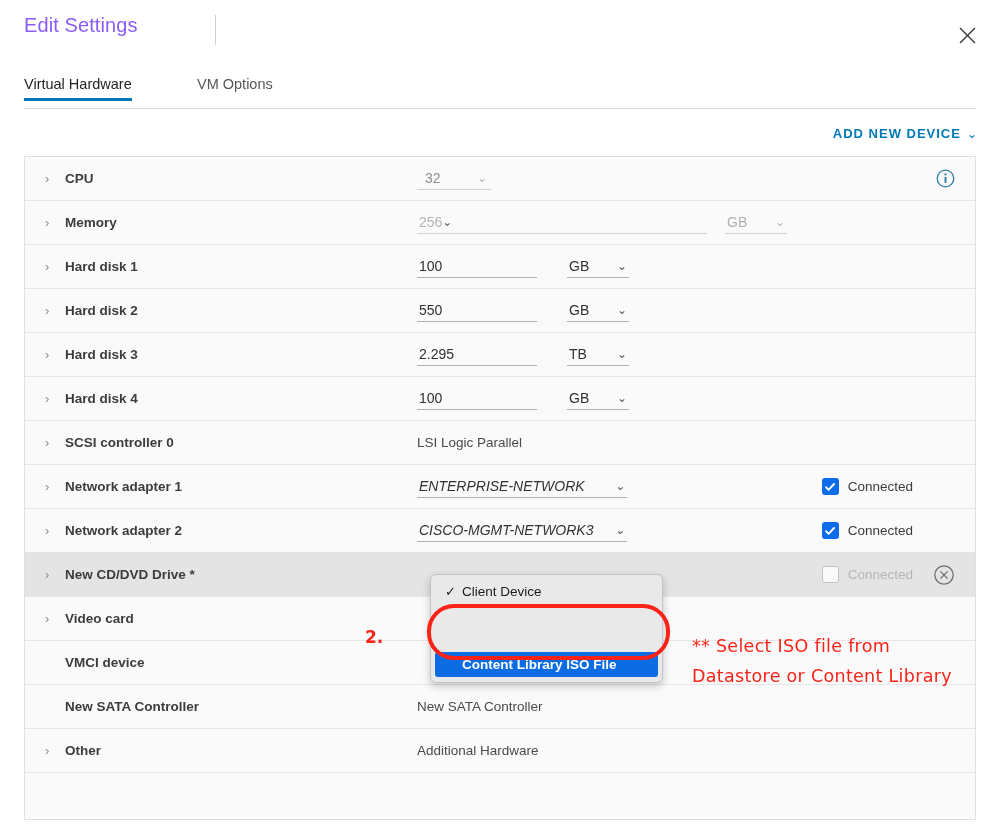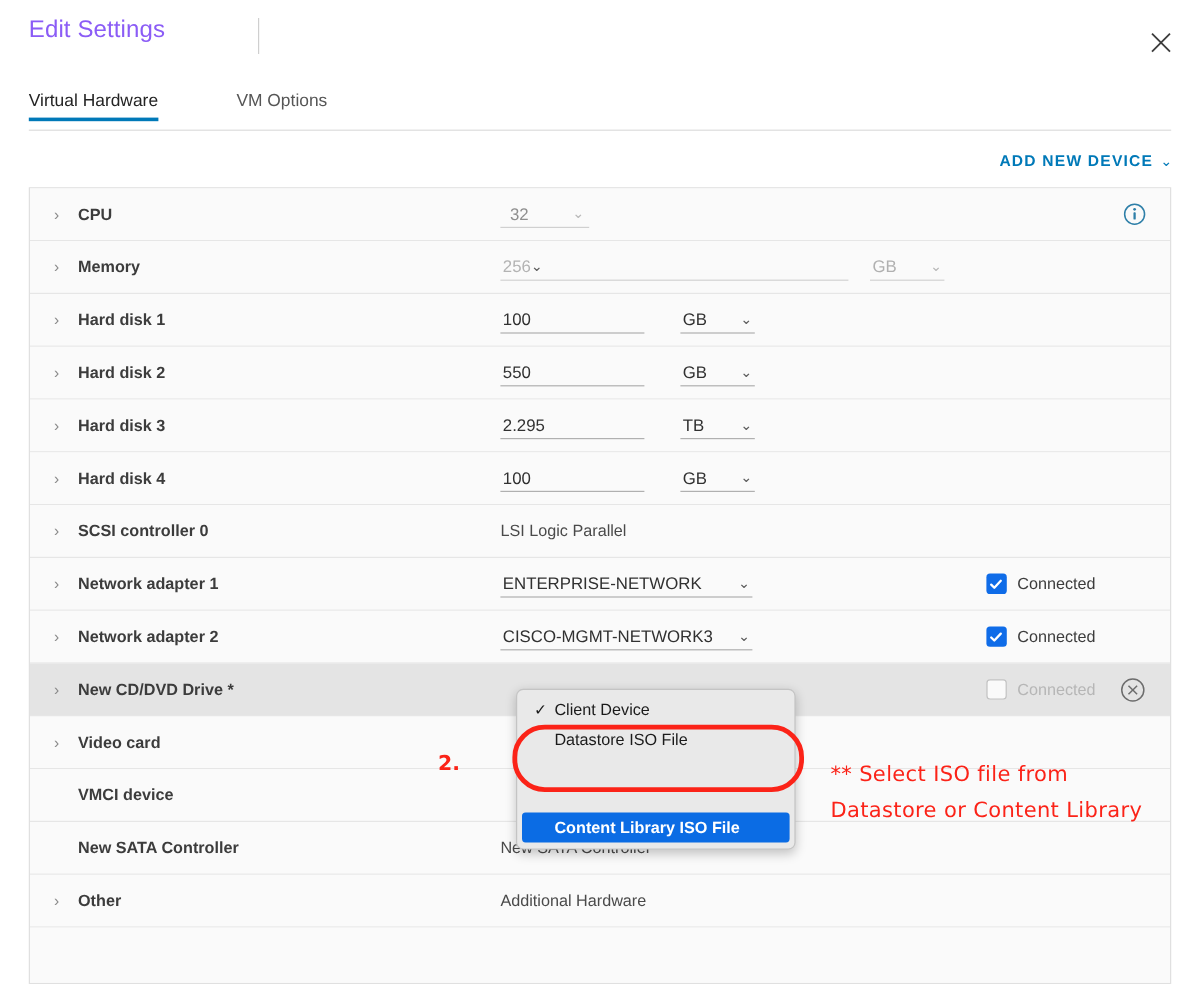--- a/index.html
+++ b/index.html
@@ -164,20 +164,21 @@
   }
   .unit-sel.dim { color: #b0b0b0; }
   .sel-caret { color: #5a5a5a; font-size: 12px; }
   .sel-caret.dim { color: #b8b8b8; }
 
   .net-sel {
     justify-content: space-between;
     padding-left: 2px; padding-right: 2px;
     white-space: nowrap;
     gap: 0;
+    font-style: italic;
   }
 
   .cpu-sel {
     width: 74px;
     justify-content: space-between;
     padding-left: 8px; padding-right: 4px;
     color: #8f8f8f;
     border-bottom-color: #d0d0d0;
   }
 
@@ -472,23 +473,20 @@
         </div>
       </div>
       <div class="row last"></div>
     </div>
 
   <div class="dropdown" id="cd-dropdown">
       <div class="dd-item">
         <span class="tick">✓</span>
         <span>Client Device</span>
       </div>
-      <div class="dd-item no-tick">
-        <span>Datastore ISO File</span>
-      </div>
       <div class="dd-item hl">
         <span>Content Library ISO File</span>
       </div>
     </div>
 
   <div class="red-oval"></div>
 
   <div class="annot annot-step">2.</div>
   <div class="annot annot-note">** Select ISO file from Datastore or Content Library</div>
 

